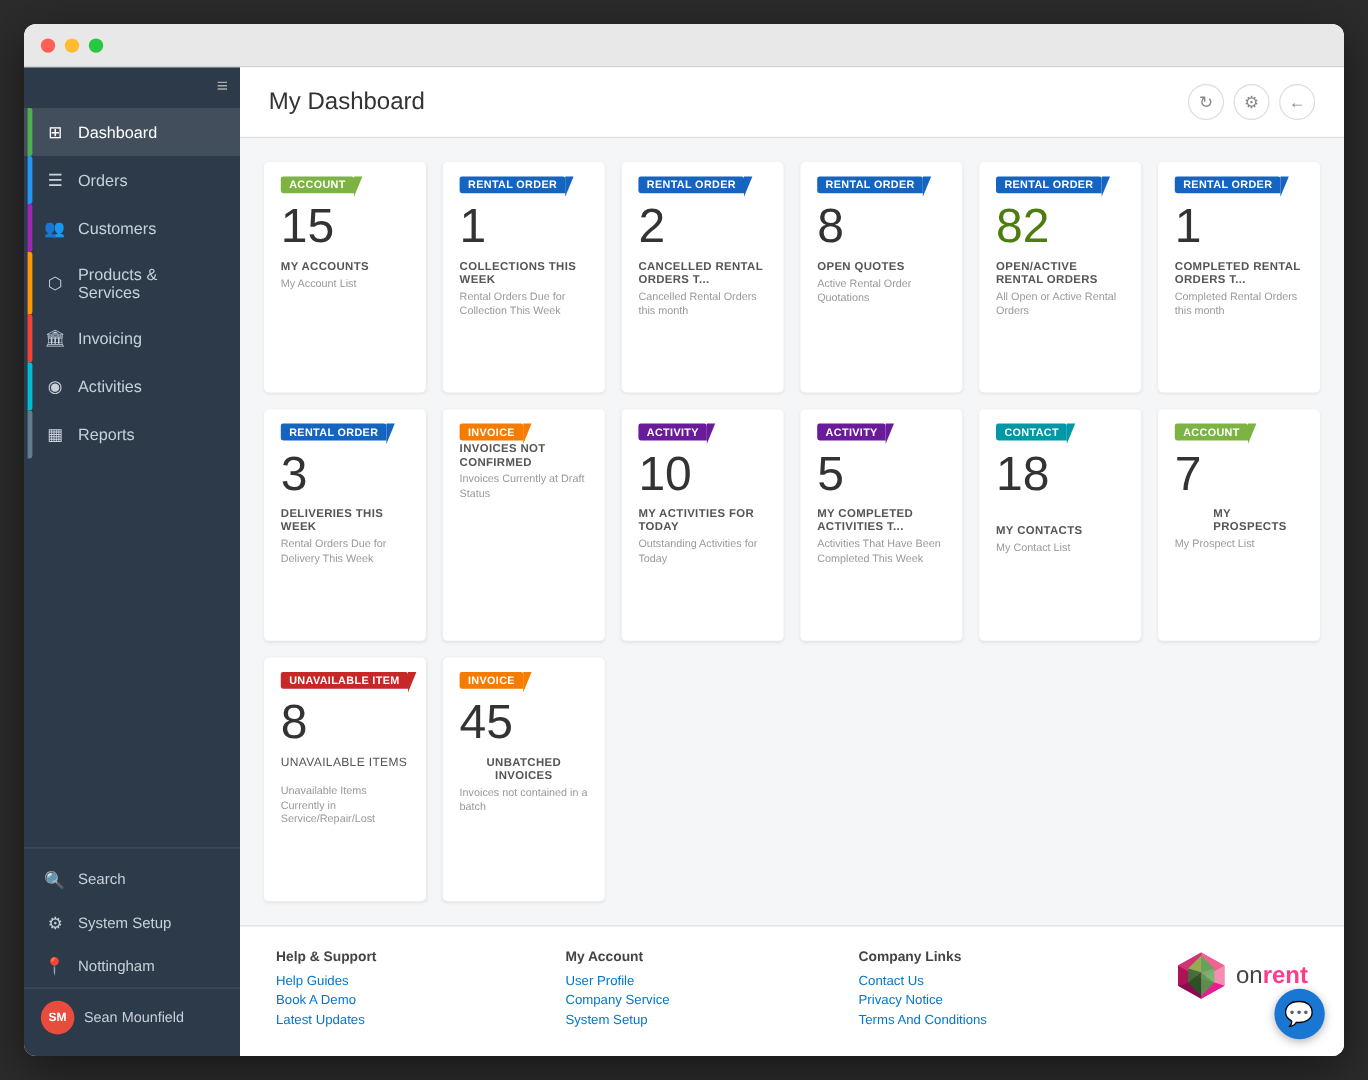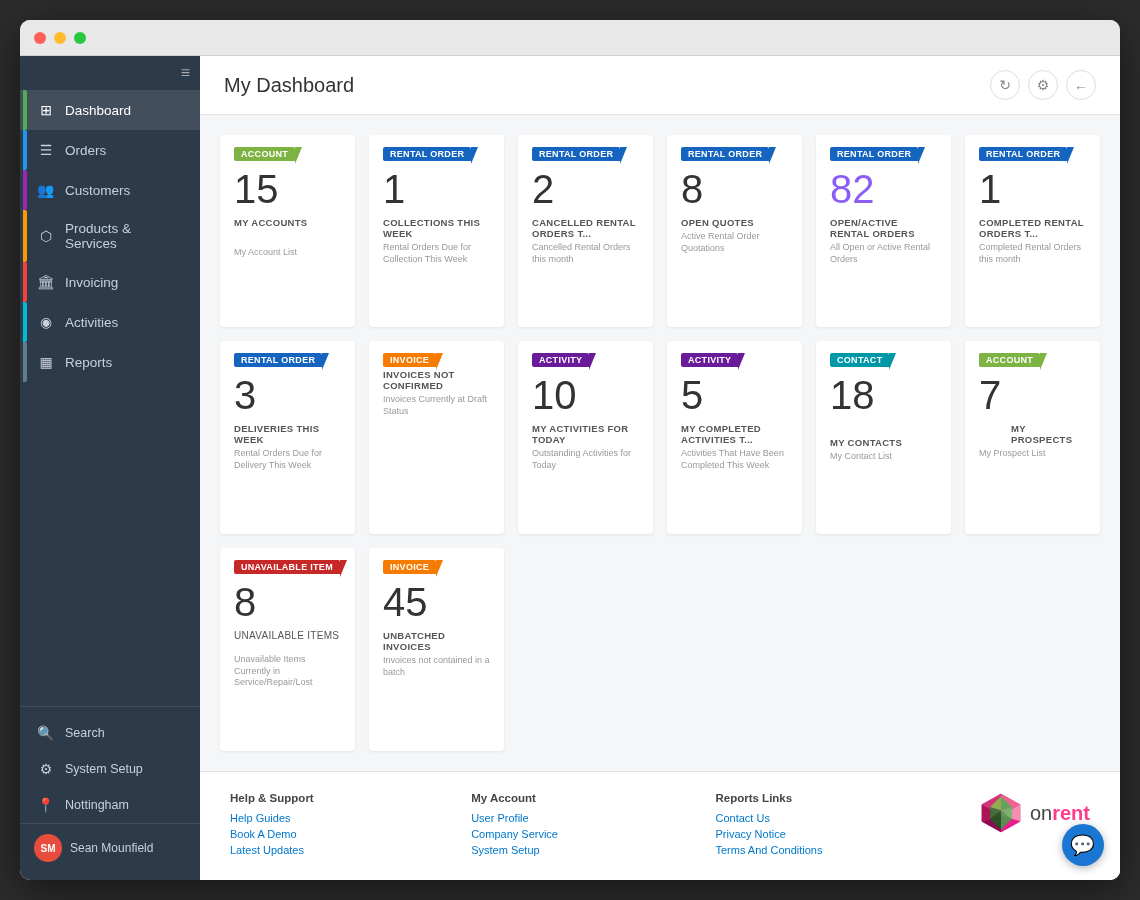--- a/index.html
+++ b/index.html
@@ -351,21 +351,21 @@
           position:absolute;
           right:-7px;
           top:0;
           width:0;height:0;
           border-top:17px solid #7cb342;
           border-right:7px solid transparent;
         "></span>
       </span>
     </div>
     <div style="font-size:40px;font-weight:200;color:#333;line-height:1.1;margin:4px 0 6px;">15</div>
-    <div style="font-size:9.5px;font-weight:700;color:#555;text-transform:uppercase;letter-spacing:0.3px;margin-bottom:19px;">MY ACCOUNTS</div>
+    <div style="font-size:9.5px;font-weight:700;color:#555;text-transform:uppercase;letter-spacing:0.3px;margin-bottom:3px;">MY ACCOUNTS</div>
     <div style="font-size:9px;color:#999;line-height:1.3;">My Account List</div>
   </div>
           <div class="card">
     <div style="display:flex;align-items:flex-start;margin-bottom:2px;">
       <span style="
         background:#1565c0;
         color:#fff;
         font-size:9px;
         font-weight:700;
         padding:2px 7px;
@@ -466,21 +466,21 @@
         <span style="
           position:absolute;
           right:-7px;
           top:0;
           width:0;height:0;
           border-top:17px solid #1565c0;
           border-right:7px solid transparent;
         "></span>
       </span>
     </div>
-    <div style="font-size:40px;font-weight:200;color:#8b5cf6;line-height:1.1;margin:4px 0 6px;">82</div>
+    <div style="font-size:40px;font-weight:200;color:#4d7c0f;line-height:1.1;margin:4px 0 6px;">82</div>
     <div style="font-size:9.5px;font-weight:700;color:#555;text-transform:uppercase;letter-spacing:0.3px;margin-bottom:3px;">OPEN/ACTIVE RENTAL ORDERS</div>
     <div style="font-size:9px;color:#999;line-height:1.3;">All Open or Active Rental Orders</div>
   </div>
           <div class="card">
     <div style="display:flex;align-items:flex-start;margin-bottom:2px;">
       <span style="
         background:#1565c0;
         color:#fff;
         font-size:9px;
         font-weight:700;
@@ -727,21 +727,21 @@
           position:absolute;
           right:-7px;
           top:0;
           width:0;height:0;
           border-top:17px solid #f57c00;
           border-right:7px solid transparent;
         "></span>
       </span>
     </div>
     <div style="font-size:40px;font-weight:200;color:#333;line-height:1.1;margin:4px 0 6px;">45</div>
-    <div style="font-size:9.5px;font-weight:700;color:#555;text-transform:uppercase;letter-spacing:0.3px;margin-bottom:3px;">UNBATCHED INVOICES</div>
+    <div style="font-size:9.5px;font-weight:700;color:#555;text-transform:uppercase;letter-spacing:0.3px;margin-bottom:3px;text-align:center;">UNBATCHED INVOICES</div>
     <div style="font-size:9px;color:#999;line-height:1.3;">Invoices not contained in a batch</div>
   </div>
         </div>
 
       <div class="main-footer">
         <div class="footer-col">
           <h4>Help &amp; Support</h4>
           <div id="footer-help-links">
               <a href="#">Help Guides</a>
               <a href="#">Book A Demo</a>
@@ -750,21 +750,21 @@
         </div>
         <div class="footer-col">
           <h4>My Account</h4>
           <div id="footer-account-links">
               <a href="#">User Profile</a>
               <a href="#">Company Service</a>
               <a href="#">System Setup</a>
             </div>
         </div>
         <div class="footer-col">
-          <h4>Reports Links</h4>
+          <h4>Company Links</h4>
           <div id="footer-useful-links">
               <a href="#">Contact Us</a>
               <a href="#">Privacy Notice</a>
               <a href="#">Terms And Conditions</a>
             </div>
         </div>
         <div class="footer-logo">
           <svg class="logo-diamond" viewBox="0 0 50 50">
             <polygon points="25,2 48,15 48,35 25,48 2,35 2,15" fill="#e91e8c" opacity="0.9"></polygon>
             <polygon points="25,2 48,15 25,28" fill="#f06292"></polygon>

